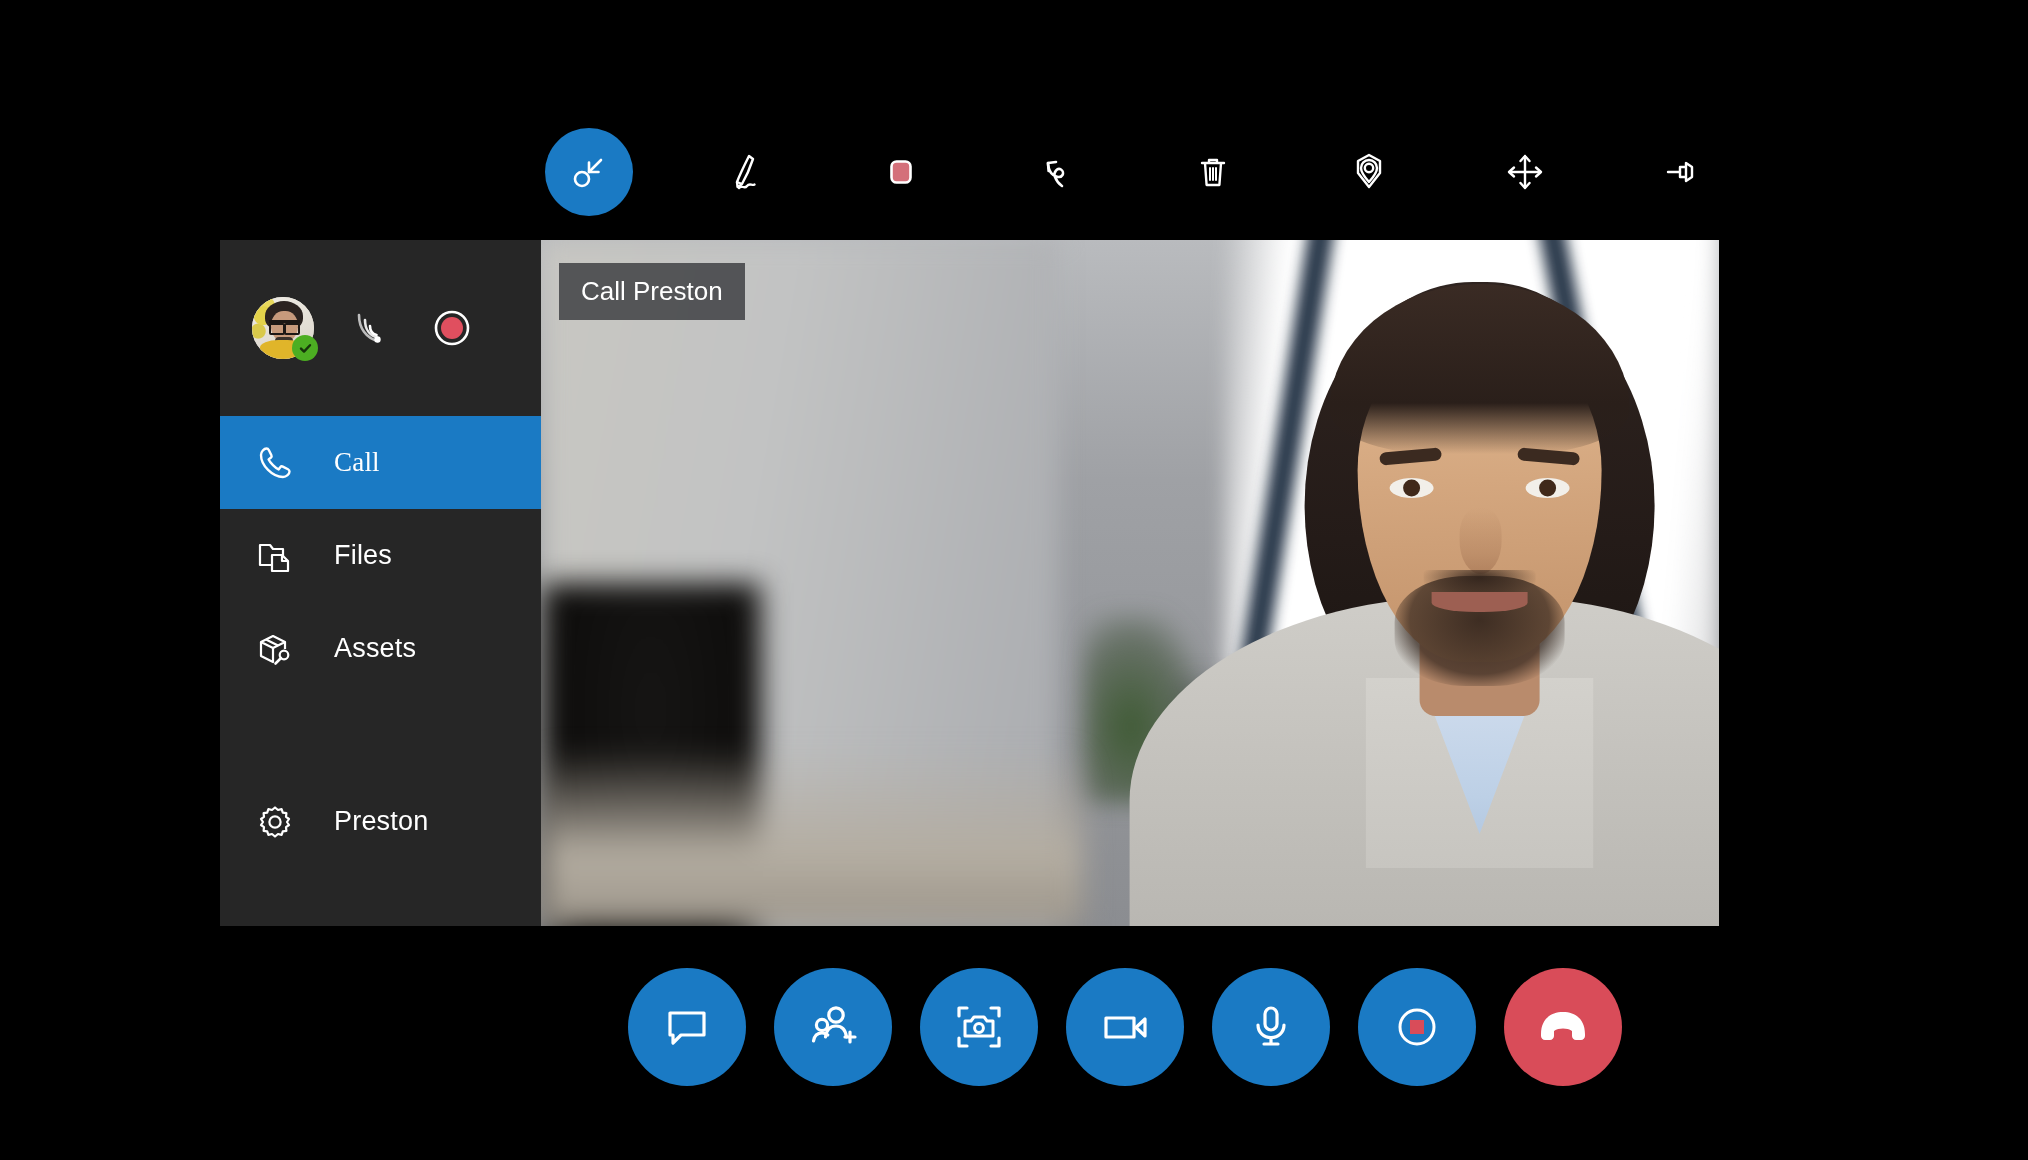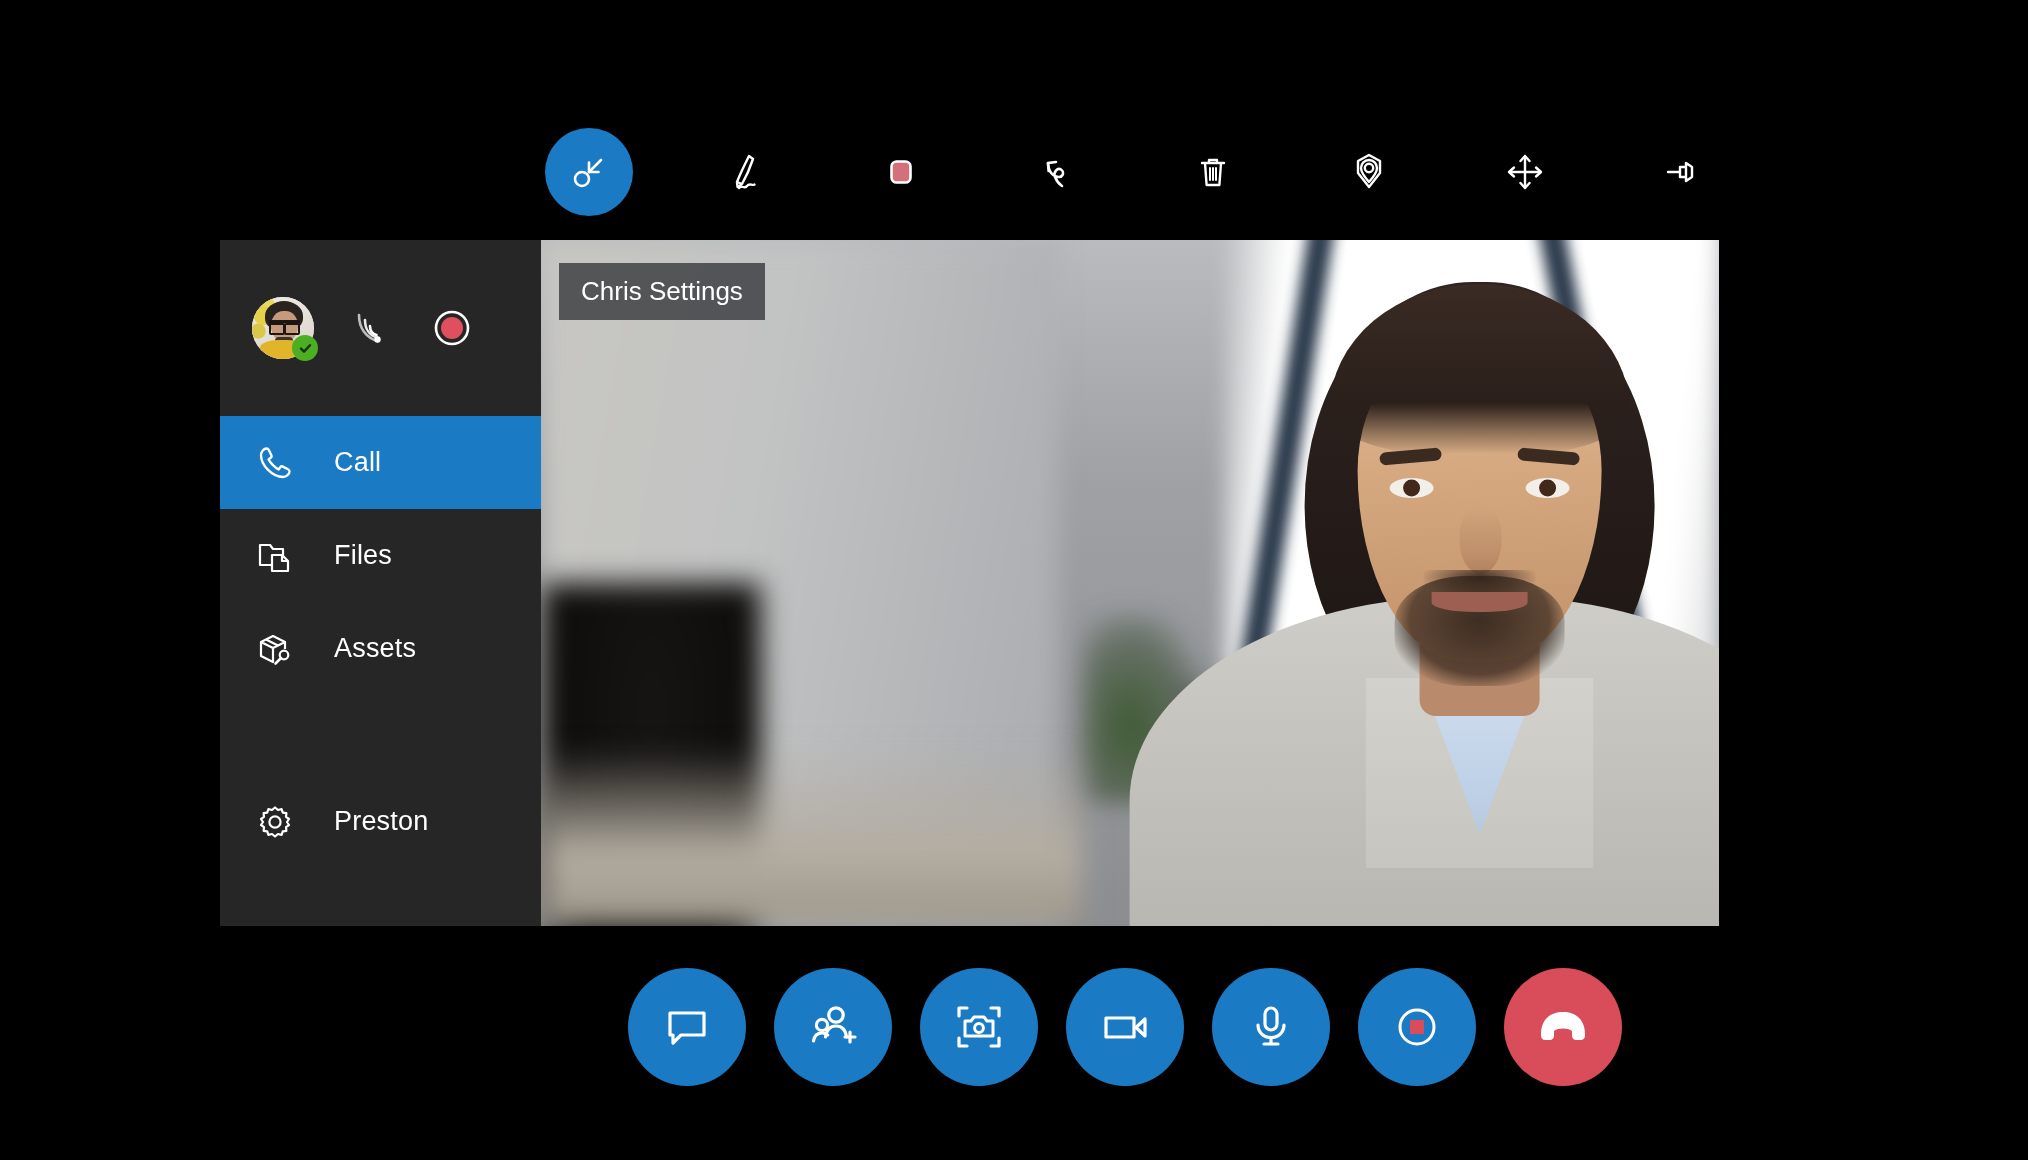--- a/index.html
+++ b/index.html
@@ -156,21 +156,21 @@
   }
 
   .nav-item {
     height: 93px;
     display: flex;
     align-items: center;
     padding-left: 32px;
     color: #ffffff;
     flex: none;
   }
-  .nav-item.active { background: #1a7ac4; }
+  .nav-item.active { background: #1a7ac4; font-family: Liberation Serif, serif; }
   .nav-item .nav-icon {
     width: 46px; height: 46px;
     display: flex;
     align-items: center;
     justify-content: center;
     flex: none;
   }
   .nav-item .nav-label {
     margin-left: 36px;
     font-size: 27px;
@@ -616,21 +616,21 @@
         <div class="brow l"></div>
         <div class="brow r"></div>
         <div class="eye l"></div>
         <div class="eye r"></div>
         <div class="nose"></div>
         <div class="moustache"></div>
         <div class="beard"></div>
         <div class="mouth"></div>
       </div>
 
-      <div class="name-tag">Chris Settings</div>
+      <div class="name-tag">Call Preston</div>
     </div>
   </div>
 
   <div class="controls">
 
     <div class="ctrl">
       <span>
         <svg width="56" height="56" viewBox="0 0 56 56" fill="none">
           <path d="M11 14 H45 V36 H22 L14 44 V36 H11 Z" stroke="#ffffff" stroke-width="3.2" stroke-linejoin="round"></path>
         </svg>

